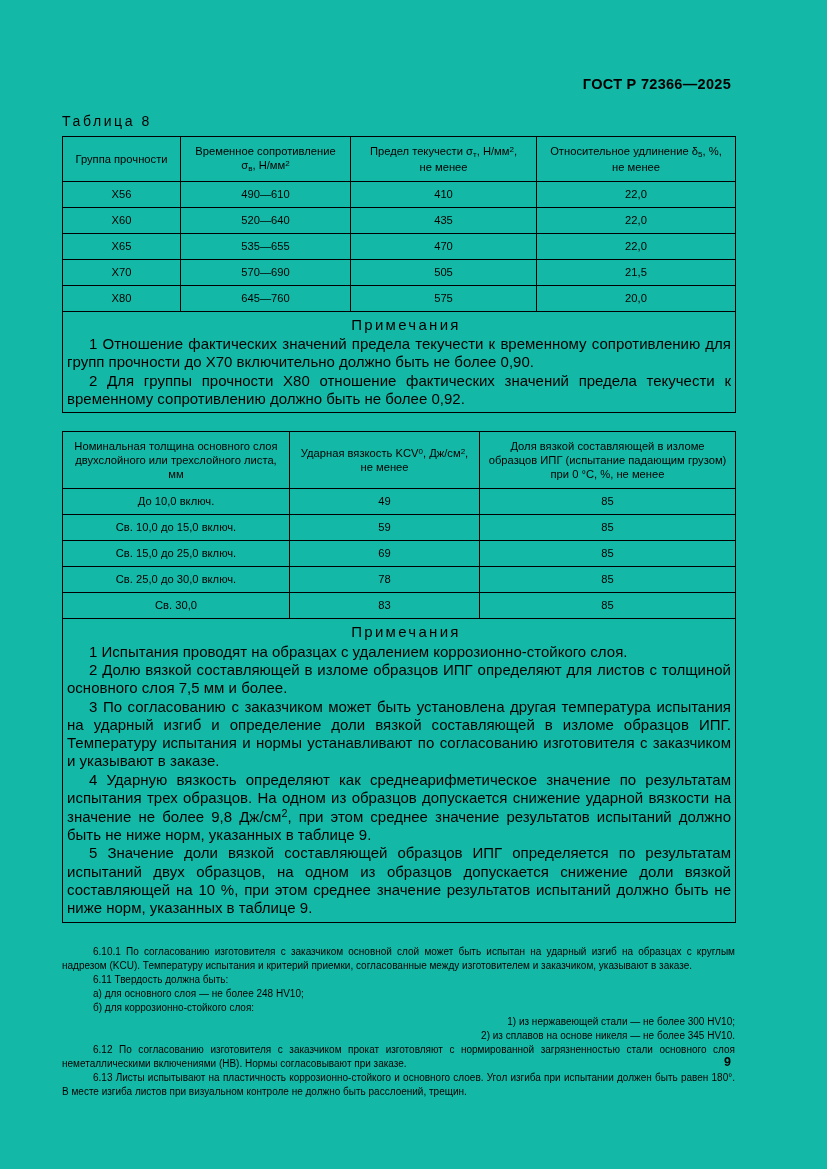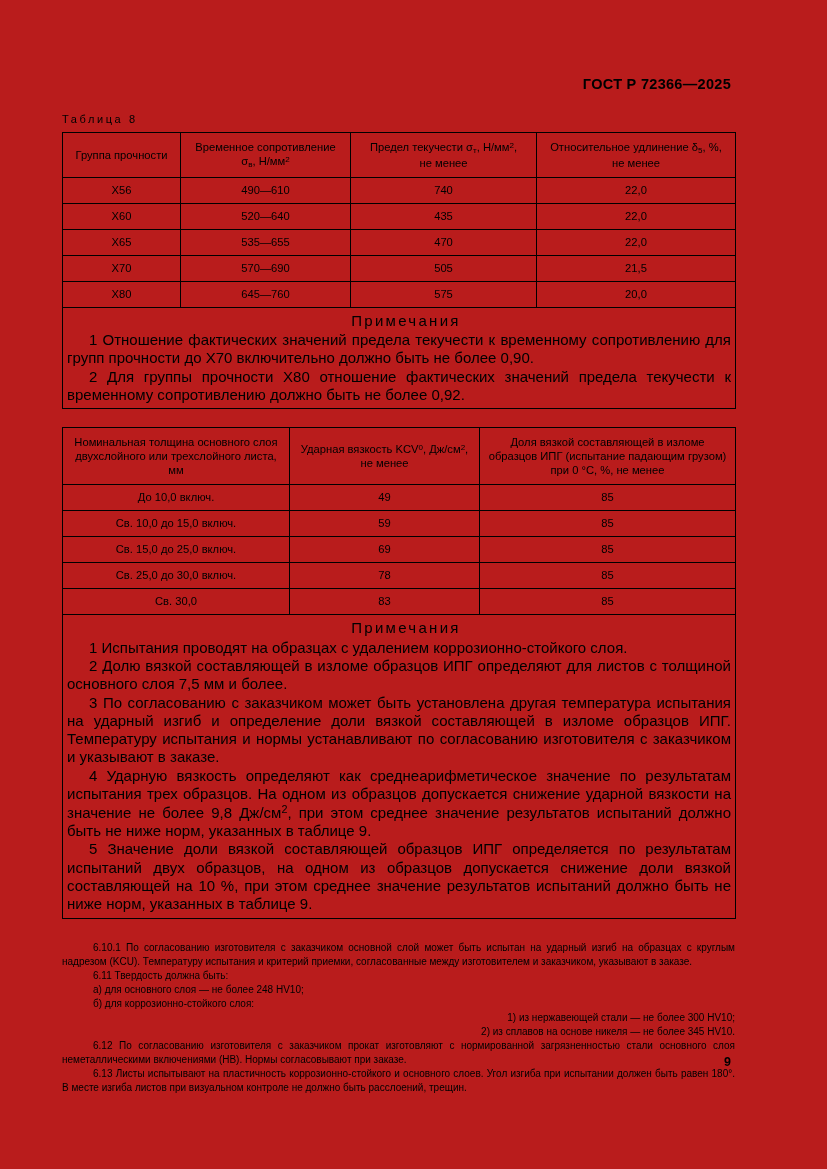--- a/index.html
+++ b/index.html
@@ -8,21 +8,21 @@
     background: #ffffff;
   }
   body {
     font-family: "Liberation Sans", sans-serif;
     color: #000000;
   }
   .page {
     position: relative;
     width: 827px;
     height: 1169px;
-    background: #b91c1c;
+    background: #14b8a6;
     box-sizing: border-box;
     overflow: hidden;
   }
 
   
   .doc-header {
     position: absolute;
     top: 76px;
     right: 96px;
     font-size: 14.5px;
@@ -33,21 +33,21 @@
 
   
   .content {
     position: absolute;
     left: 62px;
     top: 113px;
     width: 673px;
   }
 
   .table-caption {
-    font-size: 11px;
+    font-size: 14px;
     letter-spacing: 2.6px;
     margin: 0 0 7px 0;
     color: #000;
   }
 
   table.gost {
     border-collapse: collapse;
     width: 673px;
     table-layout: fixed;
     font-size: 11.2px;
@@ -159,21 +159,21 @@
           <td>
             <span>Относительное удлинение δ</span><sub>5</sub><span>, %,</span><br>
             <span>не менее</span>
           </td>
         </tr>
       </thead>
       <tbody>
         <tr>
           <td>X56</td>
           <td>490—610</td>
-          <td>740</td>
+          <td>410</td>
           <td>22,0</td>
         </tr>
         <tr>
           <td>X60</td>
           <td>520—640</td>
           <td>435</td>
           <td>22,0</td>
         </tr>
         <tr>
           <td>X65</td>

